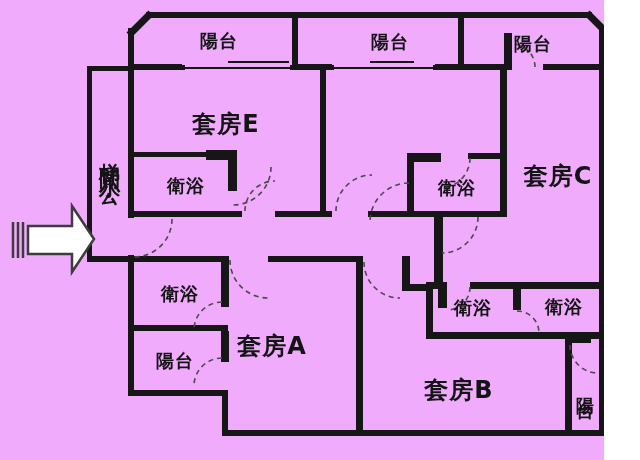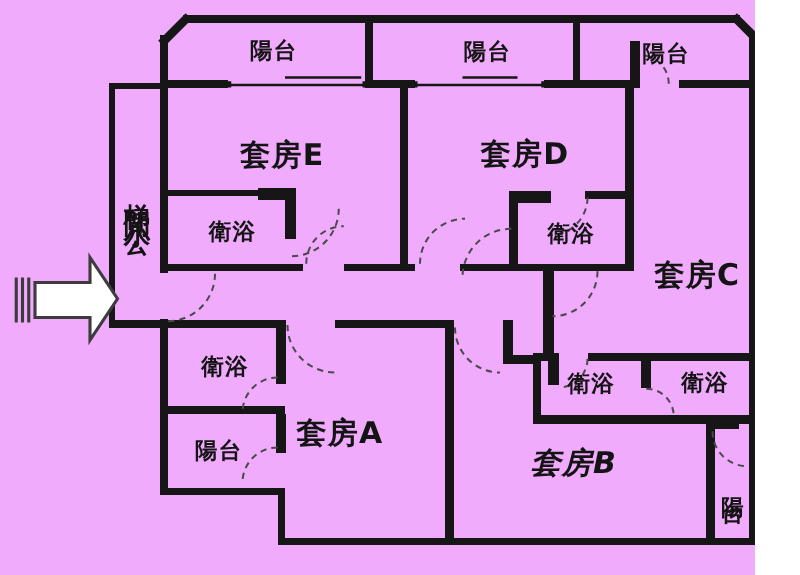--- a/index.html
+++ b/index.html
@@ -137,24 +137,23 @@
         <line x1="23" y1="222" x2="23" y2="258"></line>
       </g>
     </g>
   </svg>
 
   <div class="lbl small" style="left:219px;top:41px;">陽台</div>
   <div class="lbl small" style="left:390px;top:42px;">陽台</div>
   <div class="lbl small" style="left:533px;top:44px;">陽台</div>
 
   <div class="lbl room" style="left:226px;top:124px;">套房E</div>
-  <div class="lbl room" style="left:420px;top:123px;">套房D</div>
-  <div class="lbl room" style="left:558px;top:176px;margin-top:44px;">套房C</div>
+  <div class="lbl room" style="left:558px;top:176px;">套房C</div>
   <div class="lbl room" style="left:272px;top:346px;">套房A</div>
-  <div class="lbl room" style="left:459px;top:370px;font-style:italic;">套房B</div>
+  <div class="lbl room" style="left:459px;top:390px;">套房B</div>
 
   <div class="lbl small" style="left:186px;top:186px;">衛浴</div>
   <div class="lbl small" style="left:457px;top:188px;">衛浴</div>
   <div class="lbl small" style="left:180px;top:294px;">衛浴</div>
   <div class="lbl small" style="left:473px;top:308px;">衛浴</div>
   <div class="lbl small" style="left:564px;top:307px;">衛浴</div>
 
   <div class="lbl small" style="left:175px;top:361px;">陽台</div>
   <div class="lbl vert balcb" style="left:585px;top:386px;">陽台</div>
 

